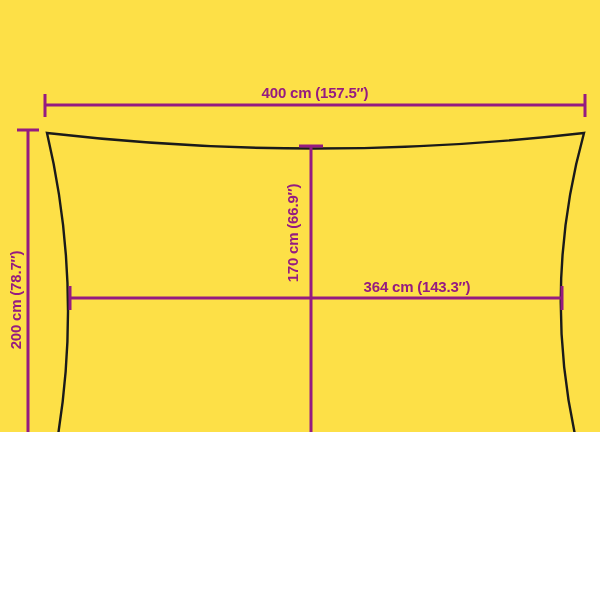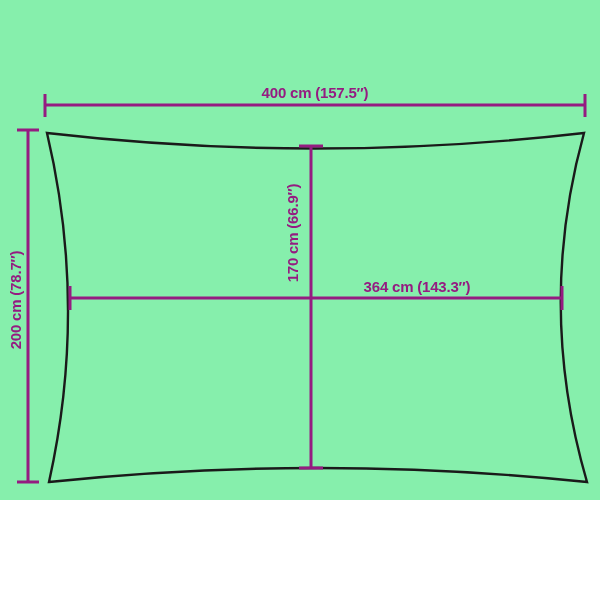--- a/index.html
+++ b/index.html
@@ -3,22 +3,22 @@
 <meta charset="utf-8">
 <style>
   html, body {
     margin: 0;
     padding: 0;
     background: #ffffff;
   }
   .stage {
     position: relative;
     width: 600px;
-    height: 500px;
-    background: #86efac;
+    height: 432px;
+    background: #fde047;
     overflow: hidden;
     font-family: "Liberation Sans", sans-serif;
     text-align: center;
   }
   svg { display: block; }
   .dim-label {
     font-family: "Liberation Sans", "DejaVu Sans", sans-serif;
     font-size: 15px;
     font-weight: bold;
     letter-spacing: -0.2px;

